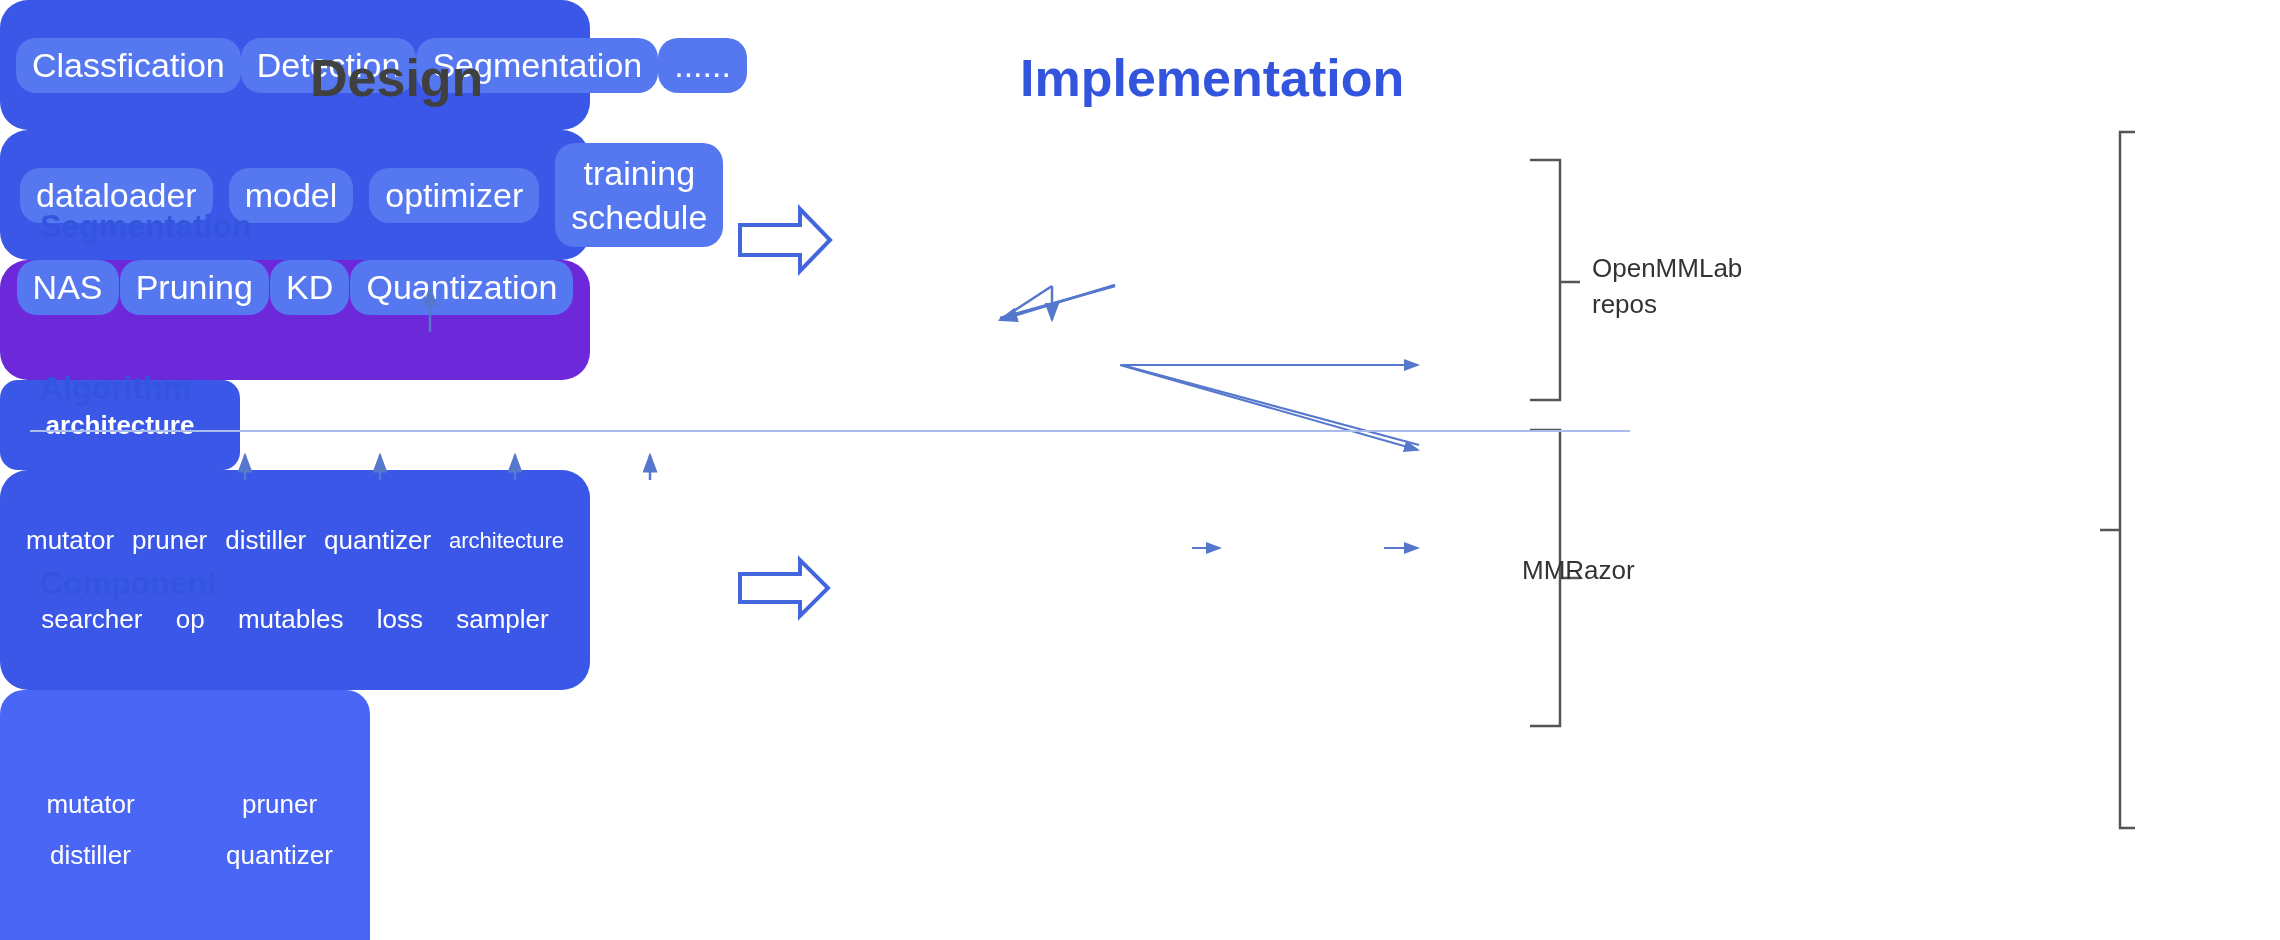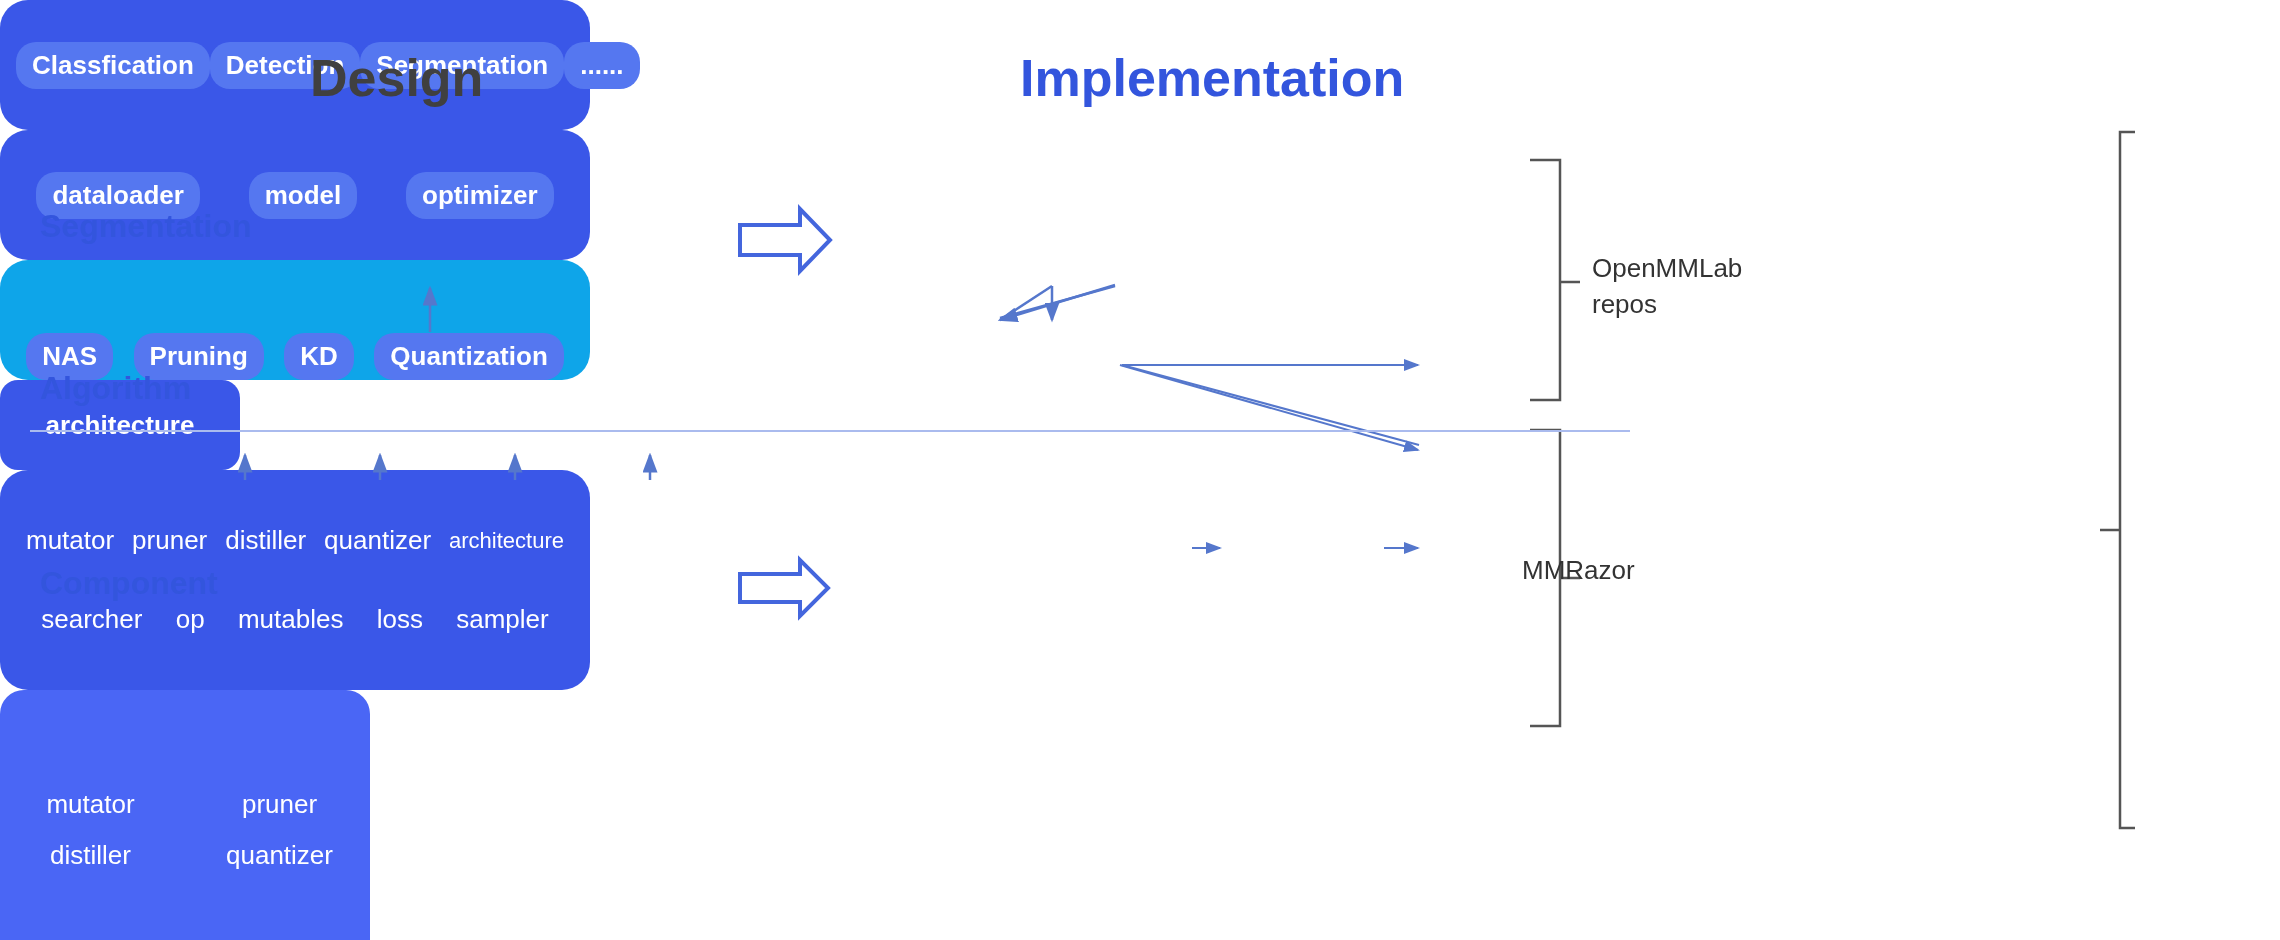--- a/index.html
+++ b/index.html
@@ -47,22 +47,22 @@
       position: absolute;
       font-size: 32px;
       font-weight: 700;
       color: #3355dd;
     }
 
     .panel-light {
       border-radius: 20px;
       background: #5577f0;
       color: white;
-      font-size: 26px;
-      font-weight: 700;
+      font-size: 34px;
+      font-weight: 400;
       display: flex;
       align-items: center;
       justify-content: center;
       text-align: center;
       padding: 8px 16px;
     }
 
     
     #app-panel {
       top: 155px;
@@ -90,24 +90,24 @@
       padding: 0 20px;
       gap: 16px;
     }
 
     
     #algo-panel {
       top: 332px;
       left: 145px;
       width: 590px;
       height: 120px;
-      background: #0ea5e9;
+      background: #6d28d9;
       border-radius: 28px;
       display: flex;
-      align-items: flex-end;
+      align-items: flex-start;
       justify-content: space-around;
       padding: 0 16px;
     }
 
     
     #arch-box {
       top: 320px;
       left: 880px;
       width: 240px;
       height: 90px;
@@ -274,20 +274,21 @@
   <div class="panel-light">Classfication</div>
   <div class="panel-light">Detection</div>
   <div class="panel-light">Segmentation</div>
   <div class="panel-light">......</div>
 </div>
 
 <div id="impl-app-panel">
   <div class="panel-light">dataloader</div>
   <div class="panel-light">model</div>
   <div class="panel-light">optimizer</div>
+  <div class="panel-light" style="line-height:1.3;">training<br>schedule</div>
 </div>
 
 <div id="algo-panel">
   <div class="panel-light">NAS</div>
   <div class="panel-light">Pruning</div>
   <div class="panel-light">KD</div>
   <div class="panel-light">Quantization</div>
 </div>
 
 <div id="arch-box">

